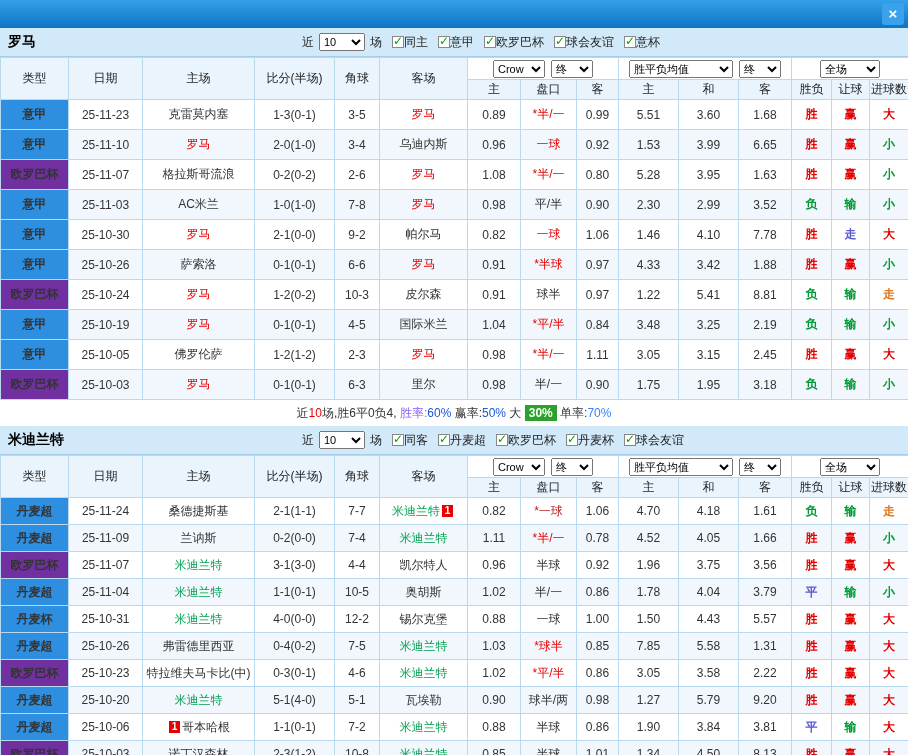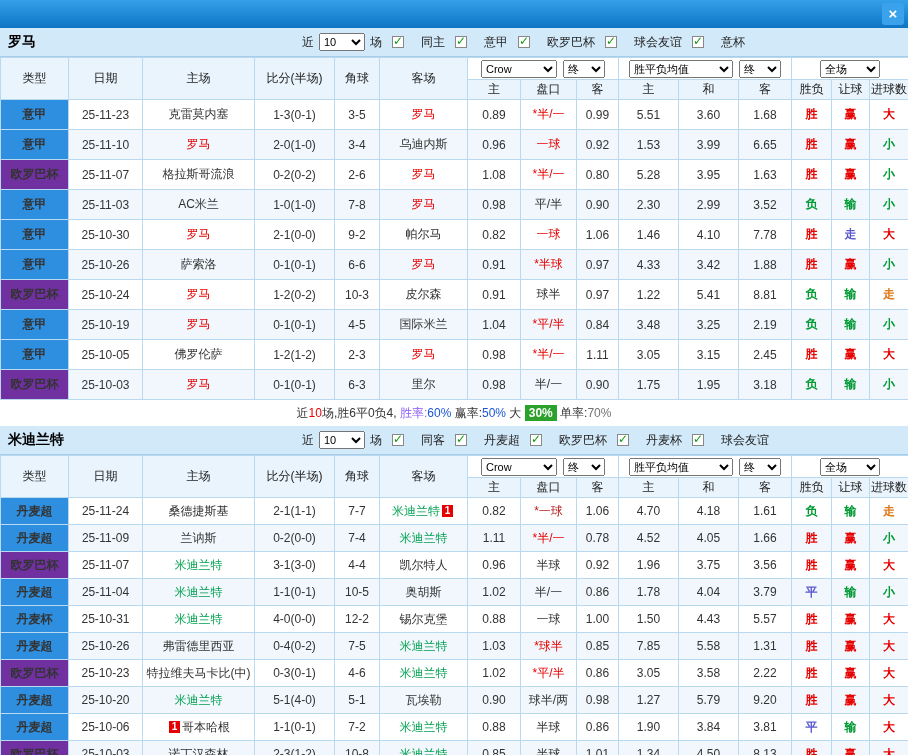--- a/index.html
+++ b/index.html
@@ -14,26 +14,26 @@
   .radiogroup{display:inline-flex;align-items:center;gap:12px;}
   .radio-item{display:inline-flex;align-items:center;gap:3px;cursor:pointer;}
   .radio{width:11px;height:11px;border-radius:50%;background:#fff;border:1px solid #44506e;box-sizing:border-box;position:relative;display:inline-block;}
   .radio.sel::after{content:"";position:absolute;left:2px;top:2px;width:5px;height:5px;border-radius:50%;background:#16264f;}
   .radio-label{color:#0b2a8c;font-size:12px;}
   .closebtn{position:absolute;right:4px;top:3px;width:22px;height:22px;line-height:21px;text-align:center;background:#3aa2ec;border-radius:3px;color:#fff;font-size:15px;font-weight:bold;cursor:pointer;}
   
   .teambar{height:28px;background:#d2e9f9;display:flex;align-items:center;border-bottom:1px solid #a8cde9;}
   .teamname{width:302px;box-sizing:border-box;padding-left:8px;font-weight:bold;font-size:14px;color:#000;}
   .filterbar{display:flex;align-items:center;gap:5px;font-size:12px;color:#222;}
-  .cbwrap{display:inline-flex;align-items:center;gap:17px;margin-left:5px;cursor:pointer;}
+  .cbwrap{display:inline-flex;align-items:center;gap:0;margin-left:5px;cursor:pointer;}
   .cb{width:12px;height:12px;border:1px solid #888;background:#fff;position:relative;box-sizing:border-box;display:inline-block;}
   .cb.checked::after{content:"\2713";position:absolute;left:0;top:-2px;font-size:12px;line-height:12px;color:#0a9a0a;font-weight:bold;}
   select{font-size:11px;height:18px;}
   select[data-name="recent-games-select"]{width:46px;}
-  select[data-name="bookmaker-select"]{width:76px;}
+  select[data-name="bookmaker-select"]{width:52px;}
   select[data-name="final-odds-select"],select[data-name="final-avg-select"]{width:42px;}
   select[data-name="avg-select"]{width:104px;}
   select[data-name="scope-select"]{width:60px;}
   
   table.grid{border-collapse:collapse;table-layout:fixed;width:908px;}
   .grid th,.grid td{border:1px solid #b9d9f0;text-align:center;padding:0;overflow:hidden;white-space:nowrap;}
   .grid thead th{background:#e9f4fc;font-weight:normal;font-size:12px;color:#222;height:19px;}
   .grid thead th.selcell{background:#fff;height:21px;}
   .selwrap{display:flex;justify-content:center;align-items:center;gap:6px;}
   .grid tbody td{font-size:12px;color:#333;background:#fff;}
@@ -318,21 +318,21 @@
       <span data-name="summary-segment" style="color: rgb(51, 51, 51);">近</span>
       <span data-name="summary-segment" style="color: rgb(230, 0, 0);">10</span>
       <span data-name="summary-segment" style="color: rgb(51, 51, 51);">场,胜6平0负4, </span>
       <span data-name="summary-segment" style="color: #8b5cf6;">胜率:</span>
       <span data-name="summary-segment" style="color: rgb(26, 86, 214);">60%</span>
       <span data-name="summary-segment" style="color: rgb(51, 51, 51);"> 赢率:</span>
       <span data-name="summary-segment" style="color: rgb(26, 86, 214);">50%</span>
       <span data-name="summary-segment" style="color: rgb(51, 51, 51);"> 大 </span>
       <span data-name="summary-segment" class="sumbadge" style="color: rgb(255, 255, 255); background: rgb(44, 161, 44);">30%</span>
       <span data-name="summary-segment" style="color: rgb(51, 51, 51);"> 单率:</span>
-      <span data-name="summary-segment" style="color: #737373; text-align: right;">70%</span>
+      <span data-name="summary-segment" style="color: #3b82f6; text-align: right;">70%</span>
     </div>
     <div class="teambar" data-name="team-bar">
       <div class="teamname" data-name="team-name">米迪兰特</div>
       <div class="filterbar" data-name="filter-bar">
         <span data-name="near-label">近</span>
         <select data-name="recent-games-select"><option>10</option></select>
         <span data-name="games-suffix">场</span>
         <label class="cbwrap" data-name="filter-checkbox-item">
           <span class="cb checked" data-name="checkbox-icon"></span>
           <span data-name="filter-label">同客</span>

